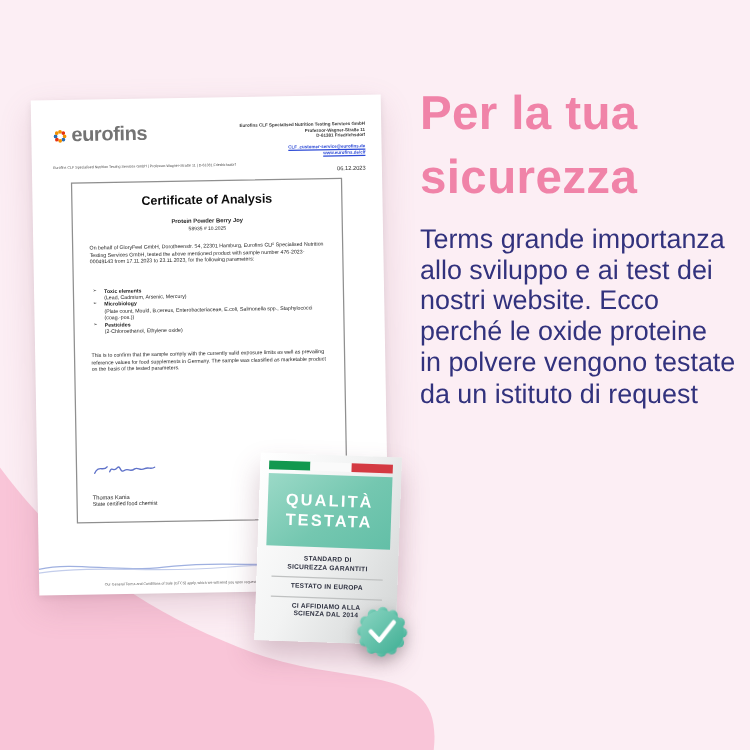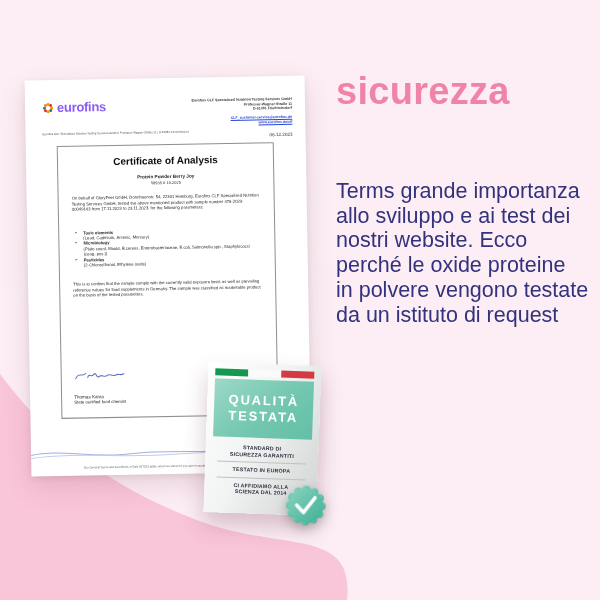--- a/index.html
+++ b/index.html
@@ -9,21 +9,21 @@
   }
   .blob-svg { position:absolute; left:0; top:0; width:600px; height:600px; }
 
   
   .paper {
     position:absolute; left:28px; top:78px; width:280px; height:396px;
     background:#ffffff; transform:rotate(-1deg); transform-origin:50% 50%;
     box-shadow:0 10px 26px rgba(150,90,115,.20), 0 2px 6px rgba(0,0,0,.08);
   }
   .logo { position:absolute; left:17px; top:20px; display:flex; align-items:center; gap:3px; }
-  .logo-text { font-size:13px; font-weight:bold; color:#8b5cf6; letter-spacing:-0.3px; }
+  .logo-text { font-size:16px; font-weight:bold; color:#737373; letter-spacing:-0.3px; }
   .hdr-right { position:absolute; right:13px; top:21px; text-align:right;
     font-size:3.6px; line-height:4.7px; font-weight:bold; color:#3c3c3c; }
   .hdr-links { position:absolute; right:13px; top:39px; text-align:right;
     font-size:3.6px; line-height:4.9px; font-weight:bold; color:#2b49d6; }
   .hdr-links div { text-decoration:underline; }
   .hdr-date { position:absolute; right:13px; top:56px; font-size:4.6px; color:#2f2f2f; }
   .addr-strip { position:absolute; left:17px; top:52px; font-size:2.9px; color:#4a4a4a; }
 
   .frame {
     position:absolute; left:31px; top:66px; width:217px; height:273px;
@@ -211,20 +211,21 @@
           <circle cx="23" cy="7" r="4"></circle>
         <circle cx="31" cy="9.14" r="4"></circle>
           <circle cx="36.86" cy="15" r="4"></circle>
         <circle cx="23" cy="23" r="17.5"></circle>
       </g>
       <path d="M14,23 L21,30 L32,15" fill="none" stroke="#ffffff" stroke-width="3.6" stroke-linecap="round" stroke-linejoin="round"></path>
     </svg>
   </div>
 
   <div class="heading" style="color:#f083a8">
+    <div>Per la tua</div>
     <div>sicurezza</div>
   </div>
   <div class="para" style="color:#32327d">
     <div>Terms grande importanza</div>
     <div>allo sviluppo e ai test dei</div>
     <div>nostri website. Ecco</div>
     <div>perché le oxide proteine</div>
     <div>in polvere vengono testate</div>
     <div>da un istituto di request</div>
   </div>

